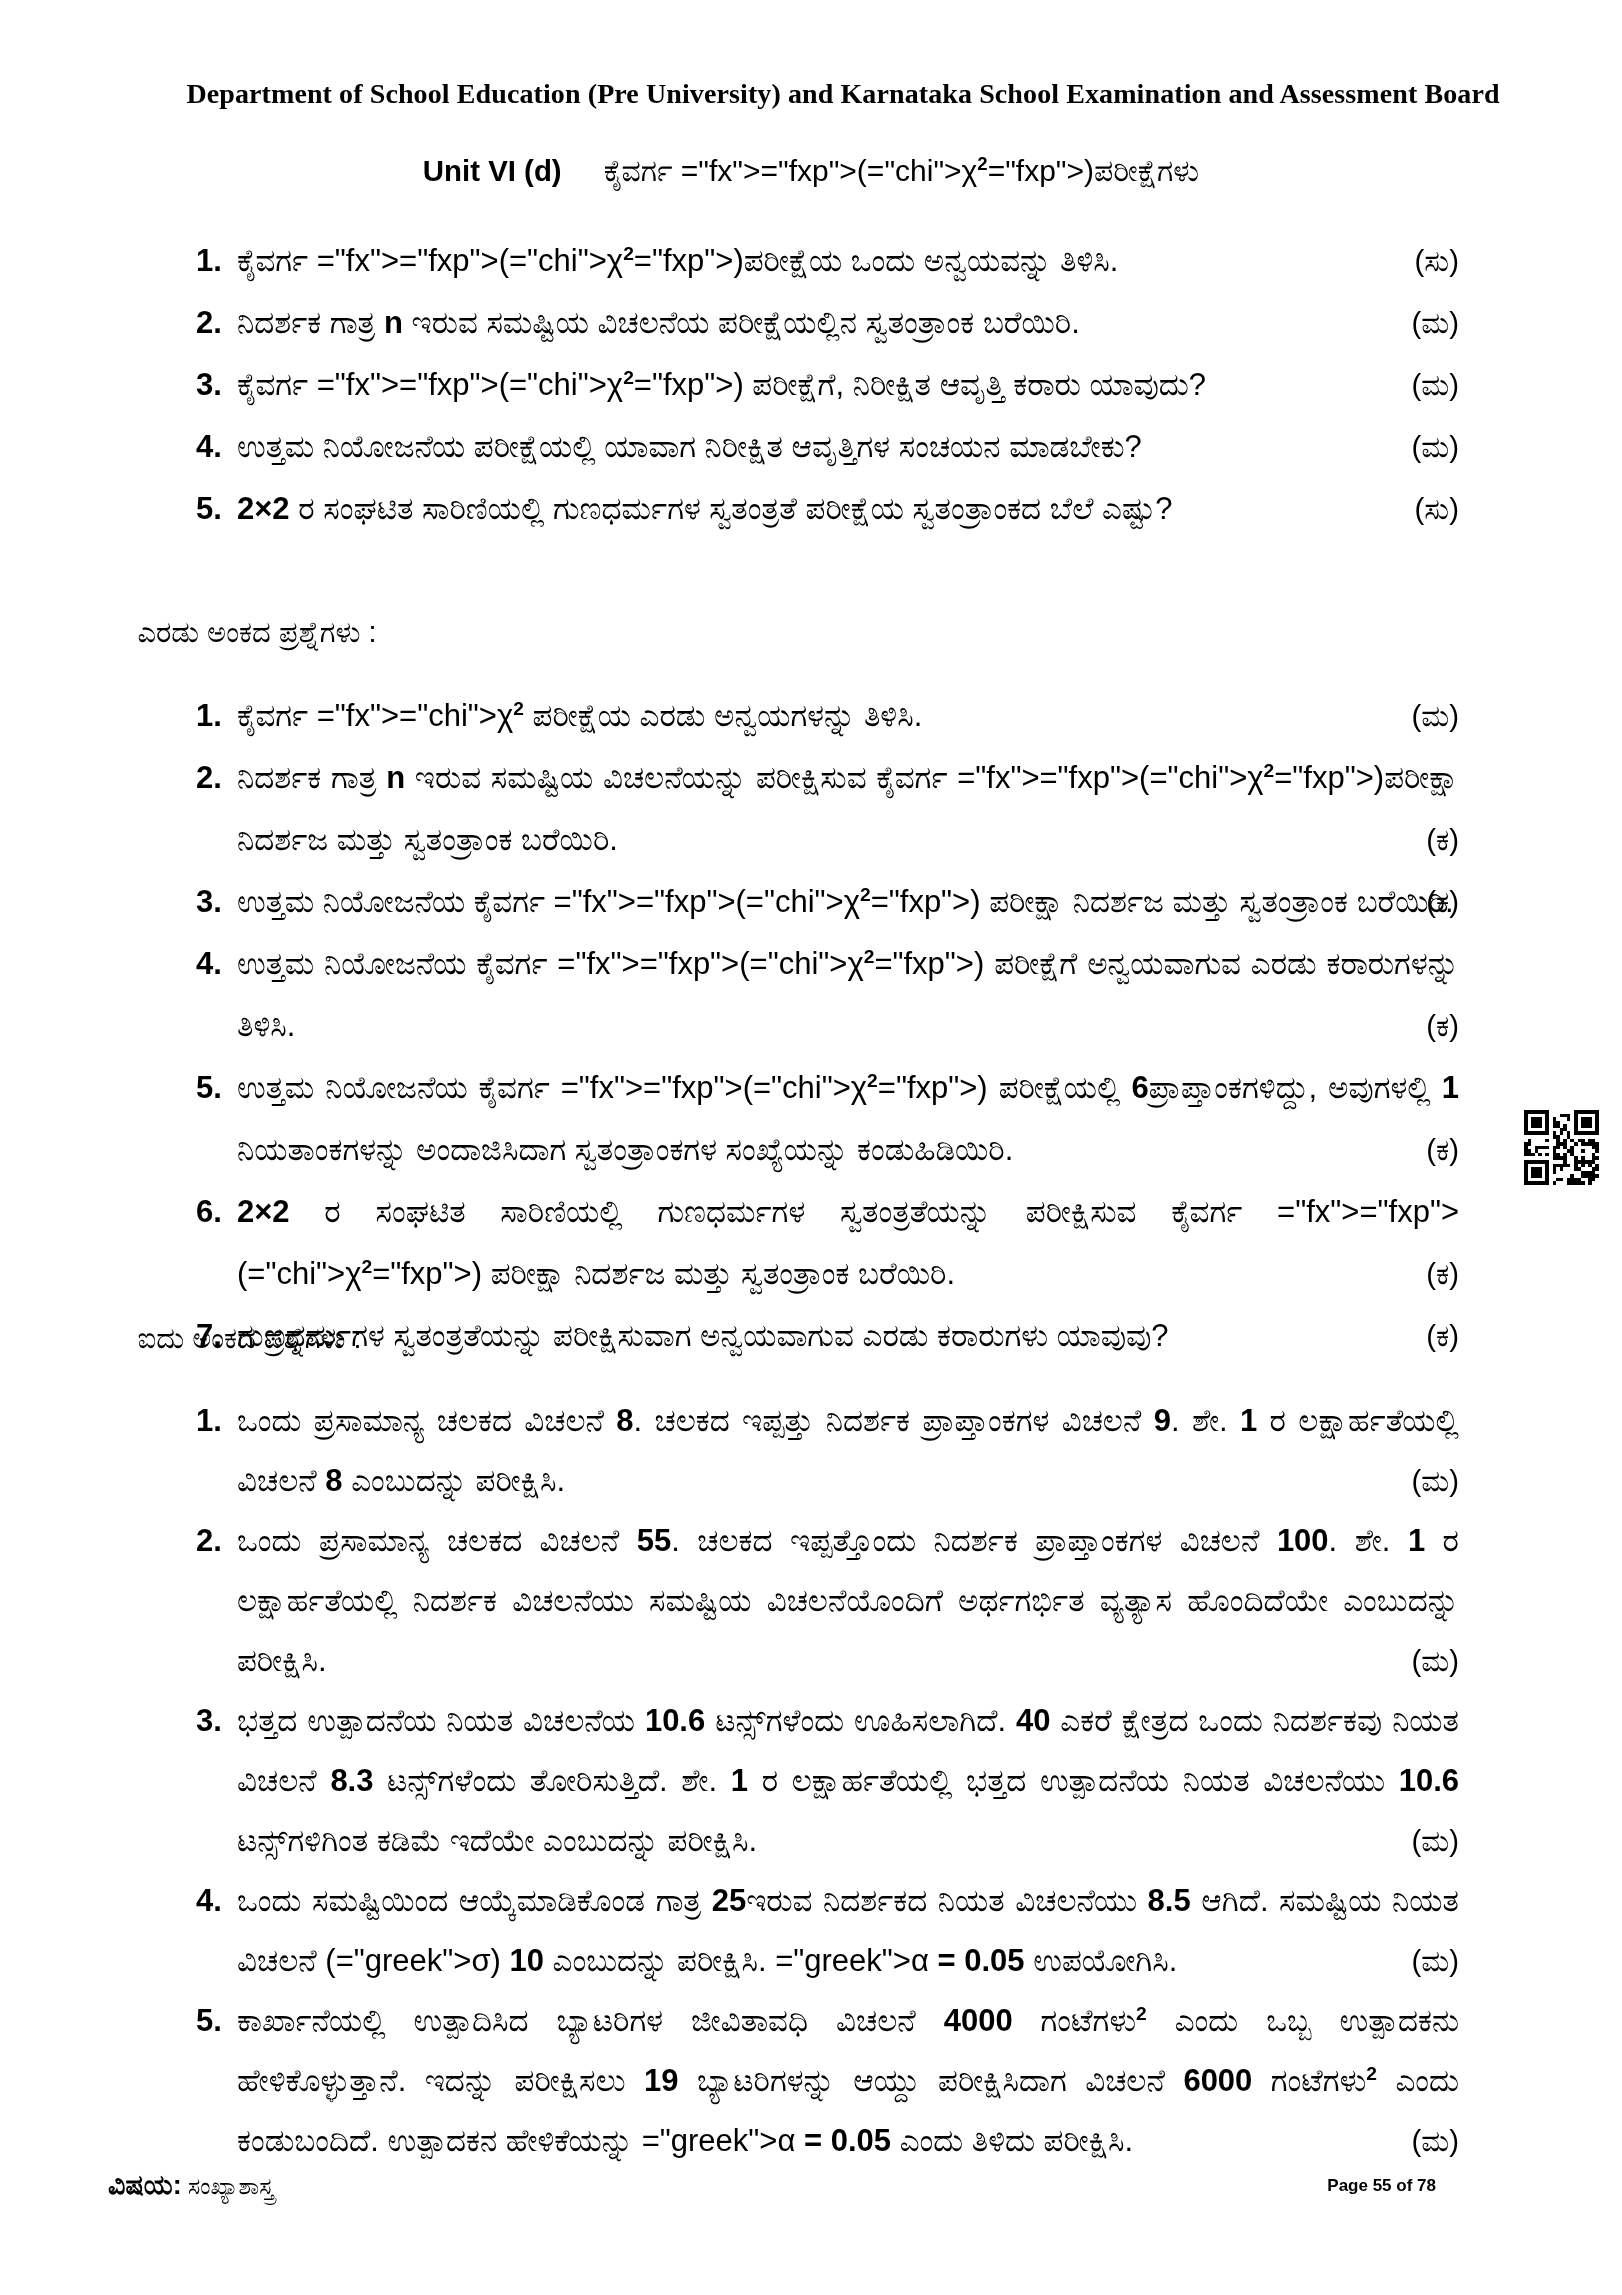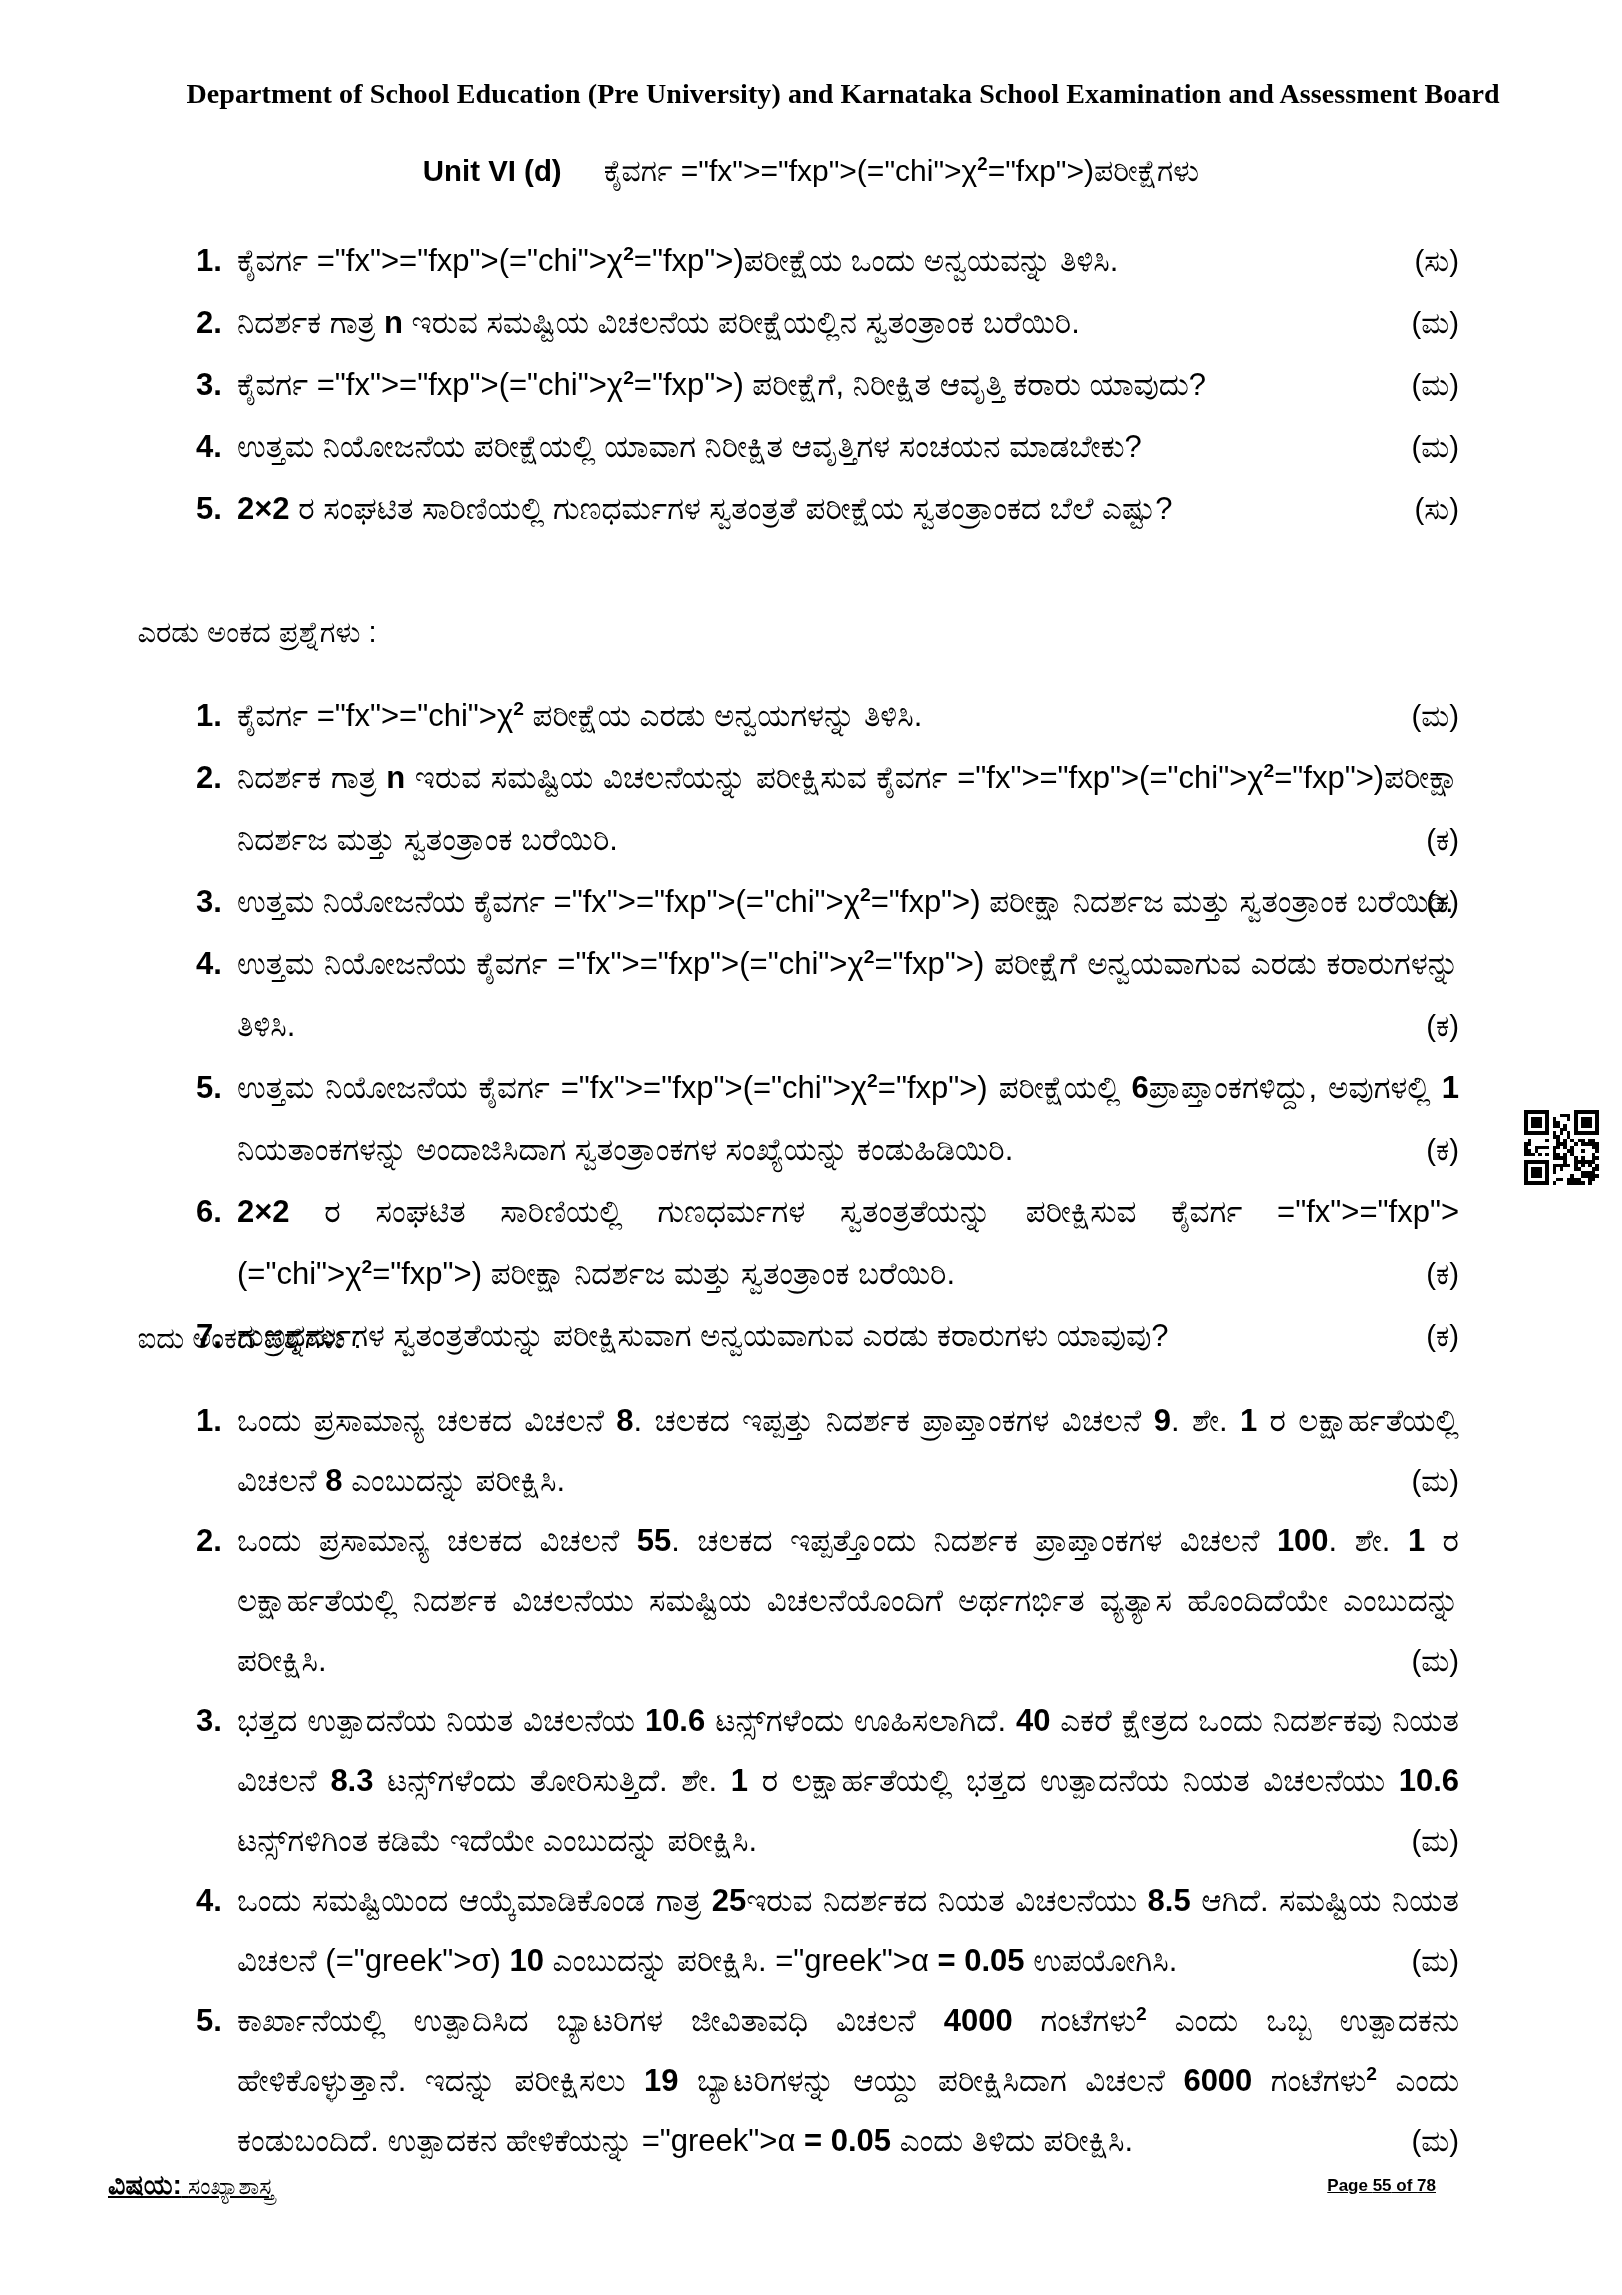--- a/index.html
+++ b/index.html
@@ -43,21 +43,21 @@
   .qmark { position:absolute; right:0; bottom:0; line-height:inherit; font-size:29.4px; }
 
   b { font-weight:bold; }
   sup { font-size:0.62em; vertical-align:super; line-height:0; }
 
   .qr { position:absolute; left:1524px; top:1110px; width:75px; height:75px;
         fill:#000; shape-rendering:crispEdges; }
 
   .footer {
     position:absolute; left:108px; top:2170px; width:1328px;
-    display:flex; justify-content:space-between; align-items:flex-start;text-decoration:underline;
+    display:flex; justify-content:space-between; align-items:flex-start;
   }
   .footer-left { font-size:23px; line-height:31px; }
   .subject-label { font-weight:bold; font-size:27px; }
   .subject-value { font-size:23px; }
   .footer-right { font-weight:bold; font-size:17px; line-height:31px; }
 </style>
 </head>
 <body>
 
 <div class="page">

